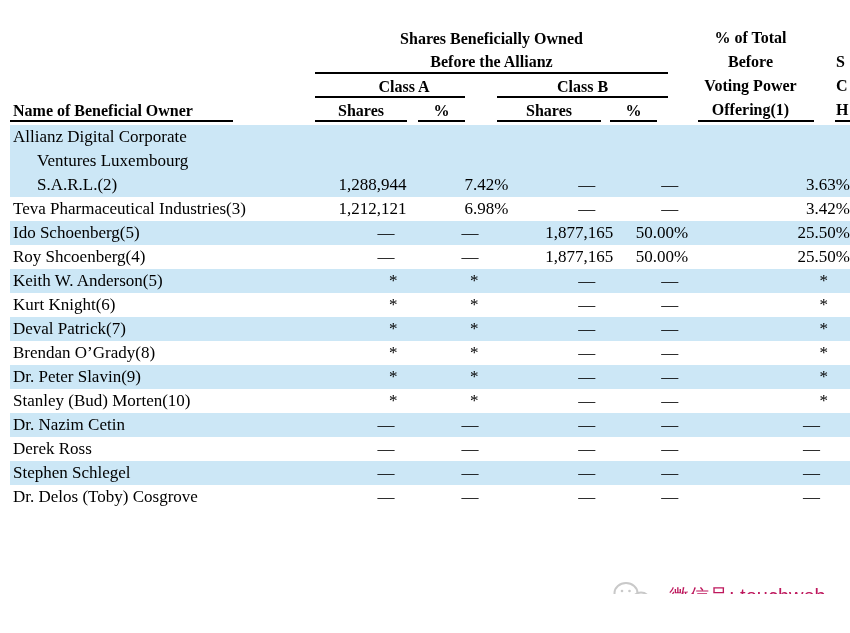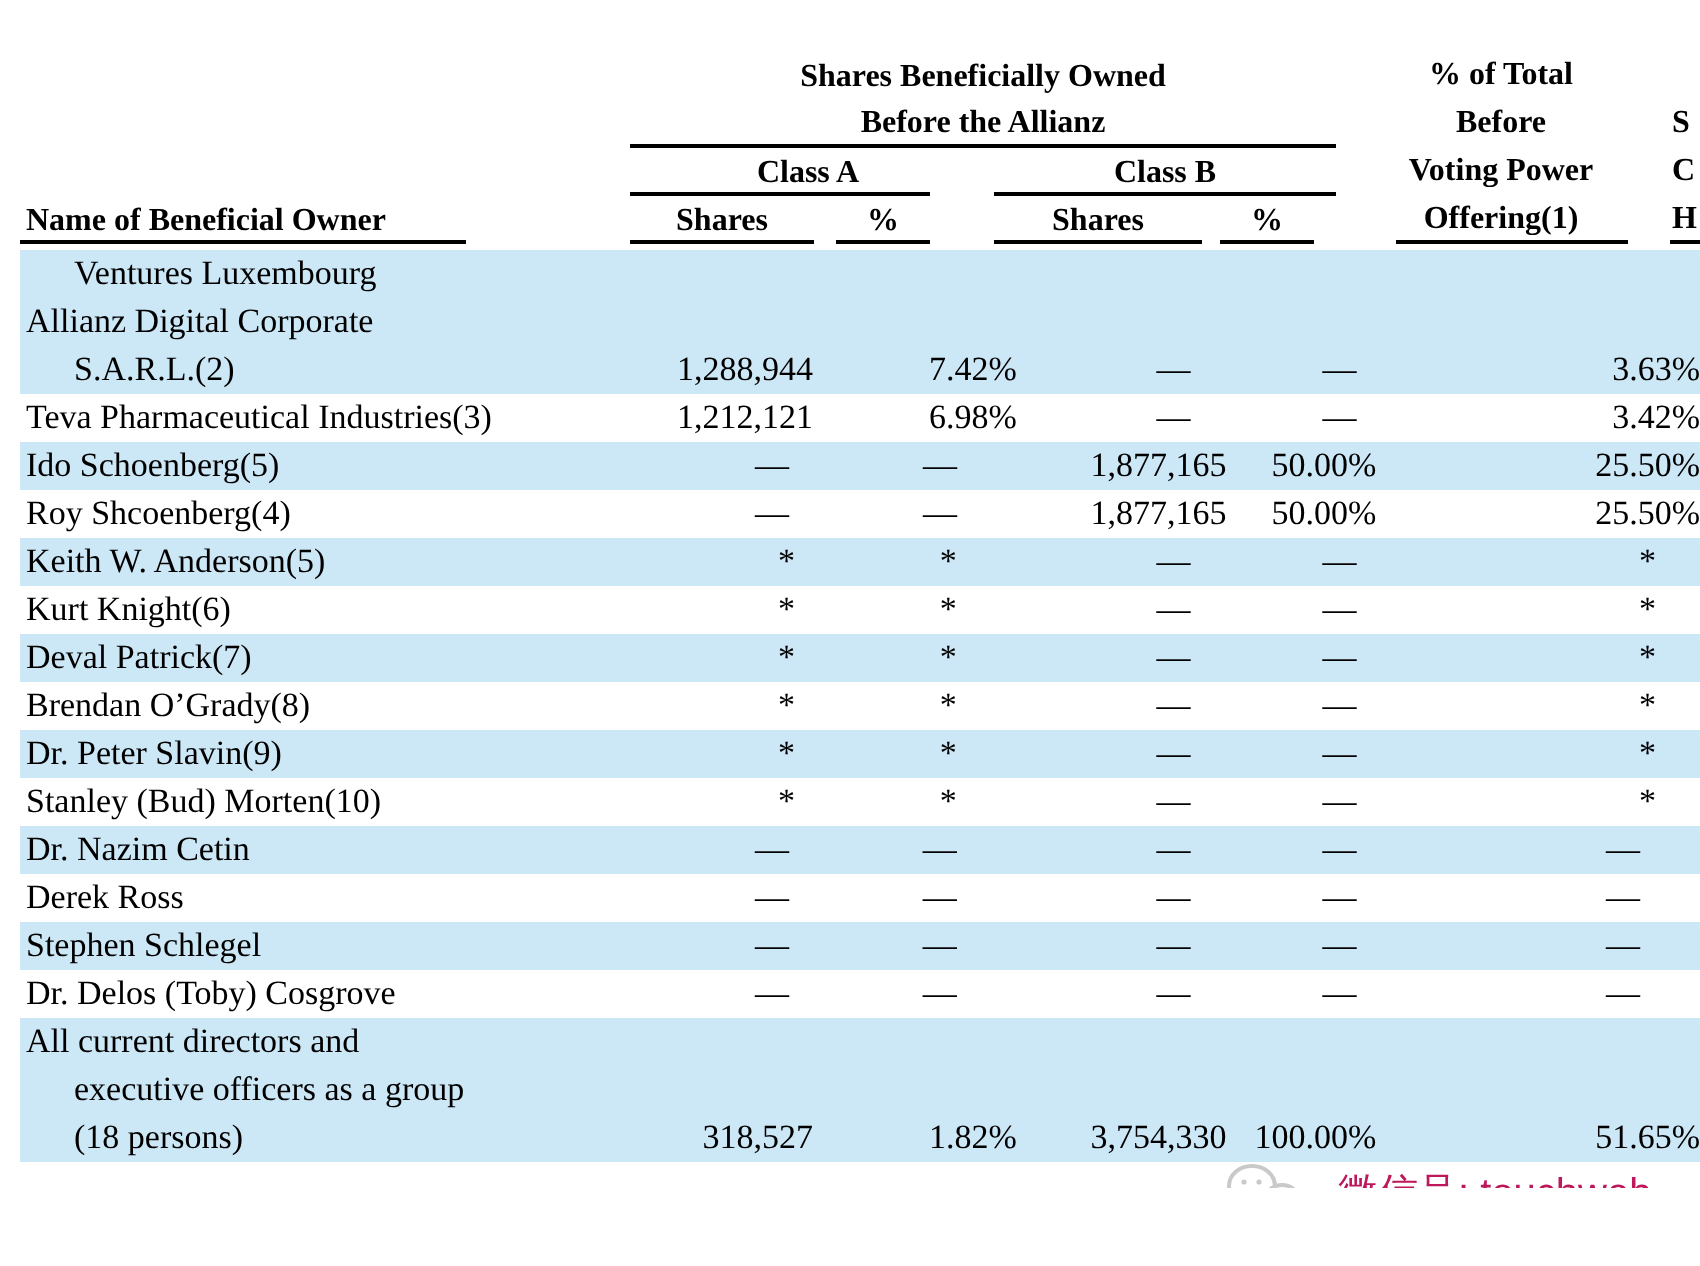--- a/index.html
+++ b/index.html
@@ -76,22 +76,22 @@
     <div>H</div>
   </div>
   <div class="rule" style="left:835px; top:120px; width:15px;"></div>
 
   <div class="hdr hdr-left" style="left:13px; top:99px;">Name of Beneficial Owner</div>
   <div class="rule" style="left:10px; top:120px; width:223px;"></div>
 
   <div class="table-body">
       <div class="row shade tall">
       <div class="cell name-cell">
+          <div class="ln">Allianz Digital Corporate</div>
           <div class="ln indent">Ventures Luxembourg</div>
-          <div class="ln">Allianz Digital Corporate</div>
           <div class="ln indent">S.A.R.L.(2)</div>
         </div>
       <div class="cell v c1 num">1,288,944</div>
       <div class="cell v c2 num">7.42%</div>
       <div class="cell v c3 dash">—</div>
       <div class="cell v c4 dash">—</div>
       <div class="cell v c5 num">3.63%</div>
     </div>
       <div class="row">
       <div class="cell name-cell">
@@ -215,32 +215,20 @@
     </div>
       <div class="row">
       <div class="cell name-cell">
           <div class="ln">Dr. Delos (Toby) Cosgrove</div>
         </div>
       <div class="cell v c1 dash">—</div>
       <div class="cell v c2 dash">—</div>
       <div class="cell v c3 dash">—</div>
       <div class="cell v c4 dash">—</div>
       <div class="cell v c5 dash">—</div>
-    </div>
-      <div class="row shade tall">
-      <div class="cell name-cell">
-          <div class="ln">All current directors and</div>
-          <div class="ln indent">executive officers as a group</div>
-          <div class="ln indent">(18 persons)</div>
-        </div>
-      <div class="cell v c1 num">318,527</div>
-      <div class="cell v c2 num">1.82%</div>
-      <div class="cell v c3 num">3,754,330</div>
-      <div class="cell v c4 num">100.00%</div>
-      <div class="cell v c5 num">51.65%</div>
     </div>
     </div>
 
   <div class="foot-rule"></div>
 
   <div class="watermark">
     <svg width="40" height="32" viewBox="0 0 40 32">
       <ellipse cx="14" cy="13" rx="11.5" ry="10" fill="none" stroke="#c9c9c9" stroke-width="2"></ellipse>
       <circle cx="10" cy="11" r="1.3" fill="#c9c9c9"></circle>
       <circle cx="17.5" cy="11" r="1.3" fill="#c9c9c9"></circle>

